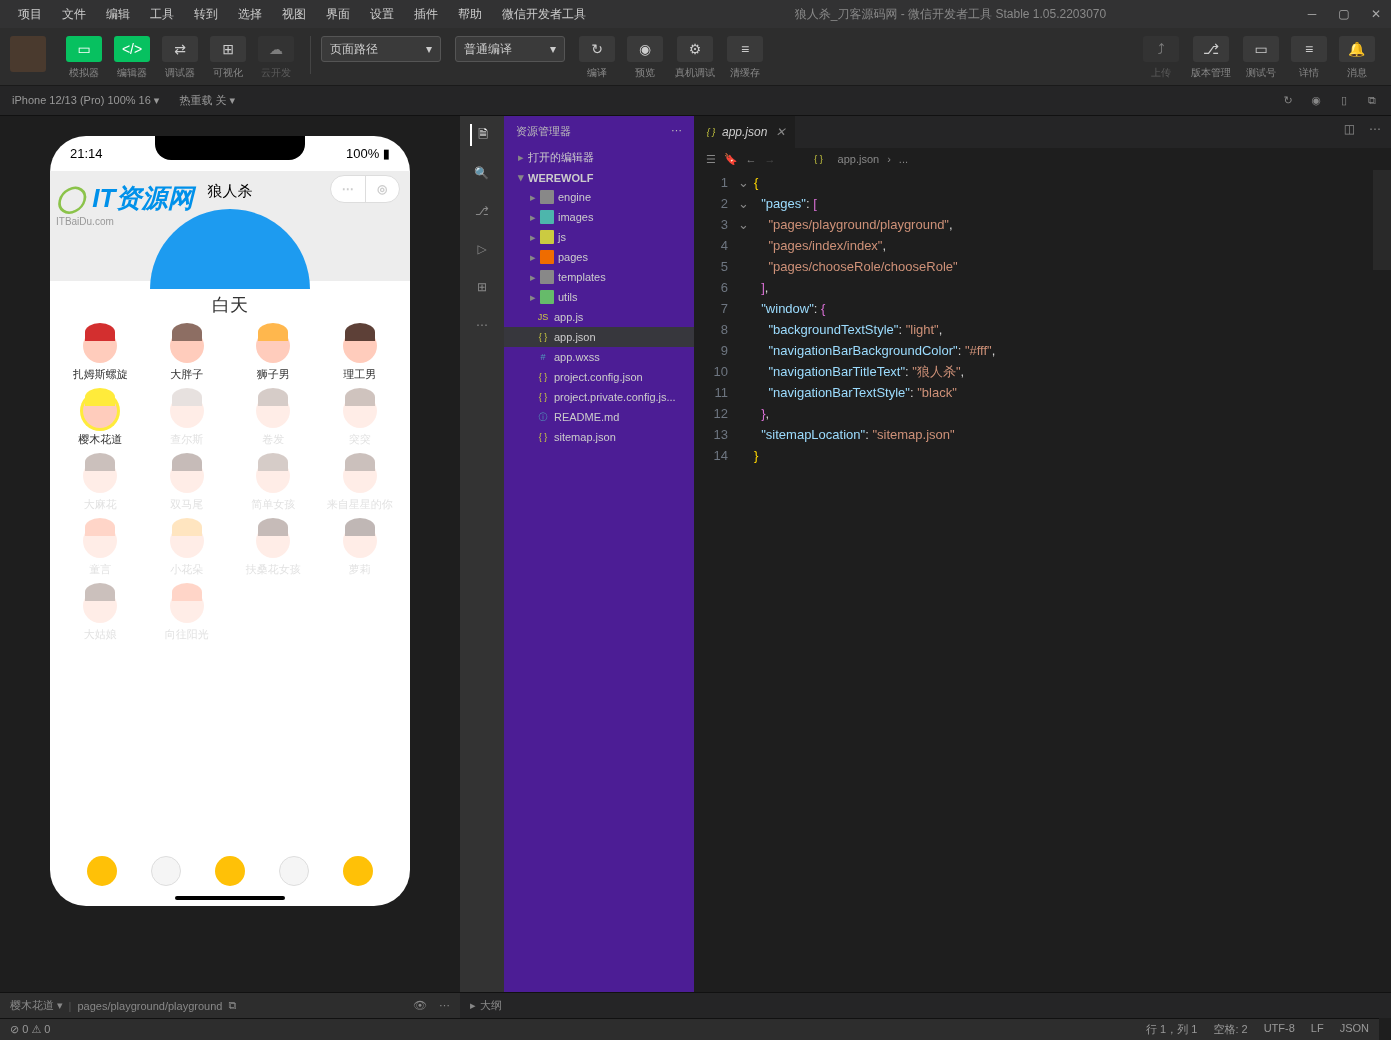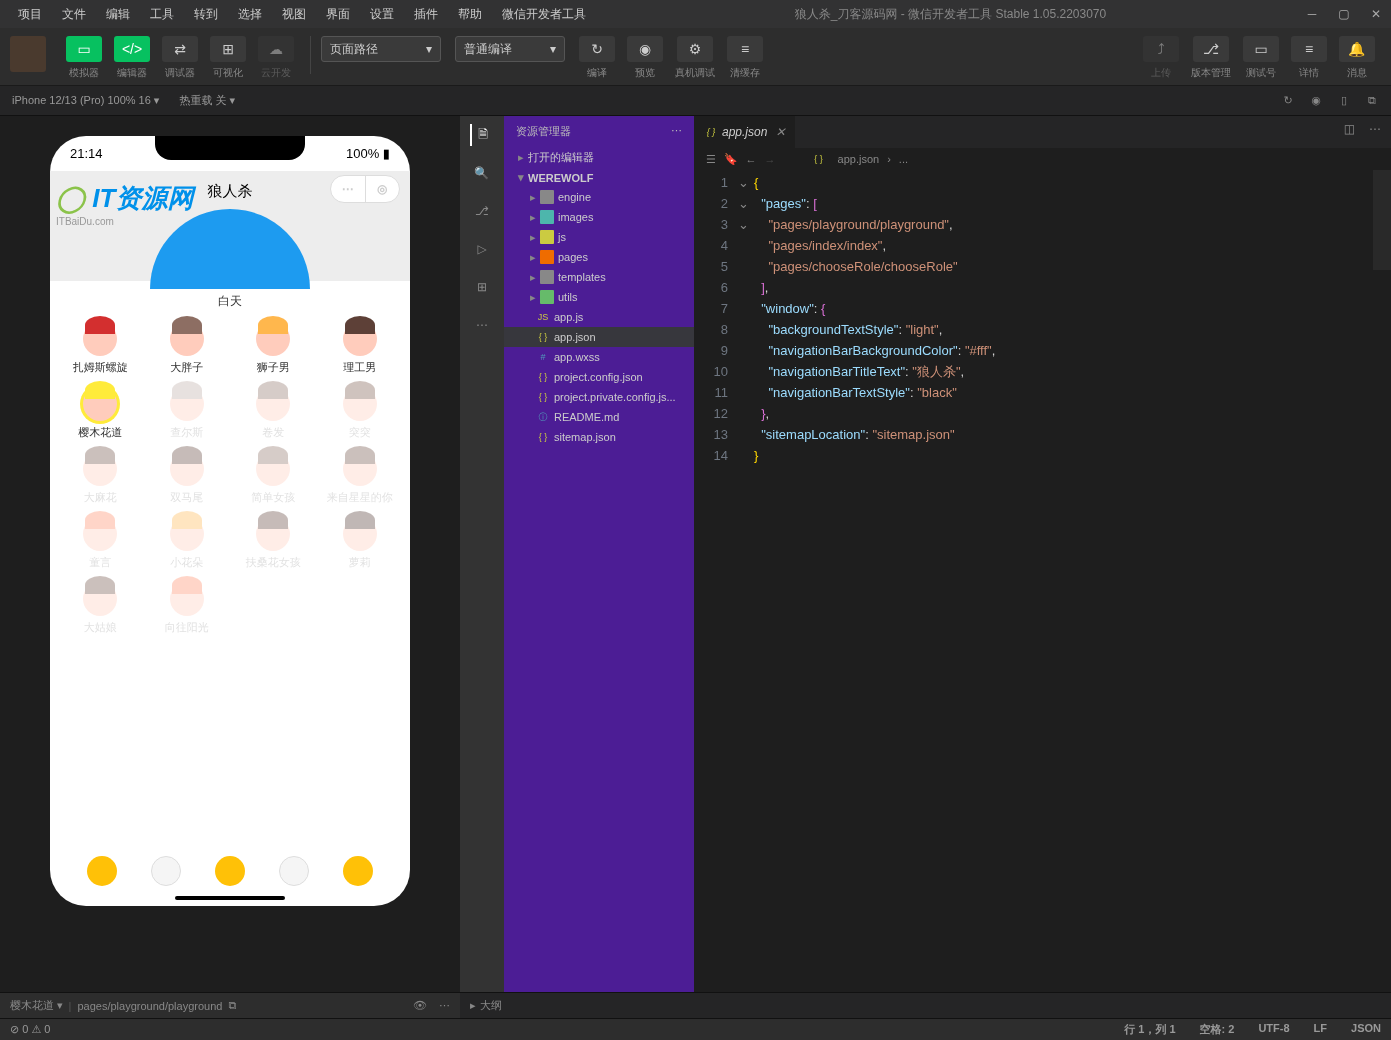--- a/index.html
+++ b/index.html
@@ -41,21 +41,21 @@
 .status-bar { display: flex; justify-content: space-between; padding: 10px 20px; font-size: 13px; color: #000; font-weight: 400; }
 .appbar { display: flex; align-items: center; justify-content: center; height: 40px; position: relative; background: #ededed; }
 .appbar-title { color: #000; font-size: 15px; font-family: Liberation Serif, serif; }
 .capsule { position: absolute; right: 10px; top: 4px; width: 70px; height: 28px; border: 1px solid #ddd; border-radius: 14px; display: flex; background: #fff; }
 .cap-half { flex: 1; display: flex; align-items: center; justify-content: center; font-weight: bold; }
 .cap-div { width: 1px; background: #ddd; }
 .hero { height: 70px; background: #ededed; display: flex; align-items: center; justify-content: center; position: relative; }
 .sun { width: 160px; height: 80px; background: #1d9bf0; border-radius: 80px 80px 0 0; position: absolute; bottom: -8px; }
 .watermark { position: absolute; left: 6px; top: -30px; font-size: 26px; font-weight: 900; color: #0091ea; font-style: italic; z-index: 5; }
 .watermark .o { color: #8bc34a; }
-.hero-label { text-align: center; font-size: 12px; color: #333; margin: 12px 0; }
+.hero-label { text-align: center; font-size: 18px; color: #333; margin: 12px 0; }
 .role-grid { display: grid; grid-template-columns: repeat(4, 1fr); gap: 12px 2px; padding: 0 8px; }
 .role { display: flex; flex-direction: column; align-items: center; }
 .role-av { width: 34px; height: 34px; border-radius: 50%; background: #ffccbc; position: relative; }
 .role-av.selected { box-shadow: 0 0 0 3px #ffeb3b; }
 .role-hair { position: absolute; top: -6px; left: 2px; right: 2px; height: 18px; border-radius: 50% 50% 0 0; }
 .role-name { font-size: 11px; margin-top: 4px; color: #333; }
 .role.faded { opacity: 0.35; }
 .role.faded .role-name { color: #aaa; }
 .day-icons { position: absolute; bottom: 20px; left: 0; right: 0; display: flex; justify-content: space-around; padding: 0 20px; }
 .day-icon { width: 30px; height: 30px; border-radius: 50%; background: #ffc107; }
@@ -97,22 +97,22 @@
 .s-str { color: #ce9178; }
 .s-punc { color: #d4d4d4; }
 .s-br { color: #ffd700; }
 .s-br2 { color: #da70d6; }
 .minimap { position: absolute; right: 0; top: 54px; bottom: 0; width: 18px; background: #1e1e1e; }
 .minimap-view { position: absolute; top: 0; width: 100%; height: 100px; background: rgba(255,255,255,0.05); }
 
 
 .pathbar { position: absolute; bottom: 22px; left: 0; width: 460px; height: 26px; background: #2d2d2d; display: flex; align-items: center; padding: 0 10px; color: #888; font-size: 11px; border-top: 1px solid #111; }
 .outline-bar { position: absolute; bottom: 22px; left: 460px; right: 0; height: 26px; background: #252526; display: flex; align-items: center; padding: 0 10px; color: #888; font-size: 11px; border-top: 1px solid #111; }
-.statusbar { position: absolute; bottom: 0; left: 0; right: 0; height: 22px; background: #2d2d2d; display: flex; align-items: center; padding: 0 10px; color: #999; font-size: 11px; border-top: 1px solid #111; }
-.statusbar .right { margin-left: auto; display: flex; gap: 24px; font-weight: bold; }
+.statusbar { position: absolute; bottom: 0; left: 0; right: 12px; height: 22px; background: #2d2d2d; display: flex; align-items: center; padding: 0 10px; color: #999; font-size: 11px; border-top: 1px solid #111; }
+.statusbar .right { margin-left: auto; display: flex; gap: 16px; }
 </style>
 </head>
 <body>
 
 <div class="titlebar">
   <div class="menu" id="menu-list">
       <div class="menu-item">项目</div>
       <div class="menu-item">文件</div>
       <div class="menu-item">编辑</div>
       <div class="menu-item">工具</div>

